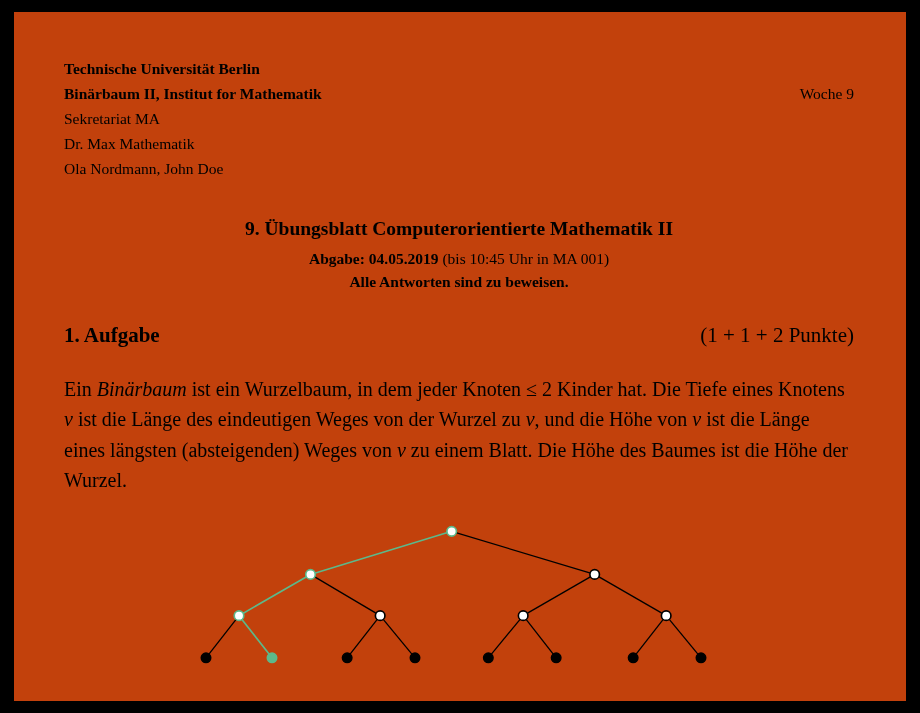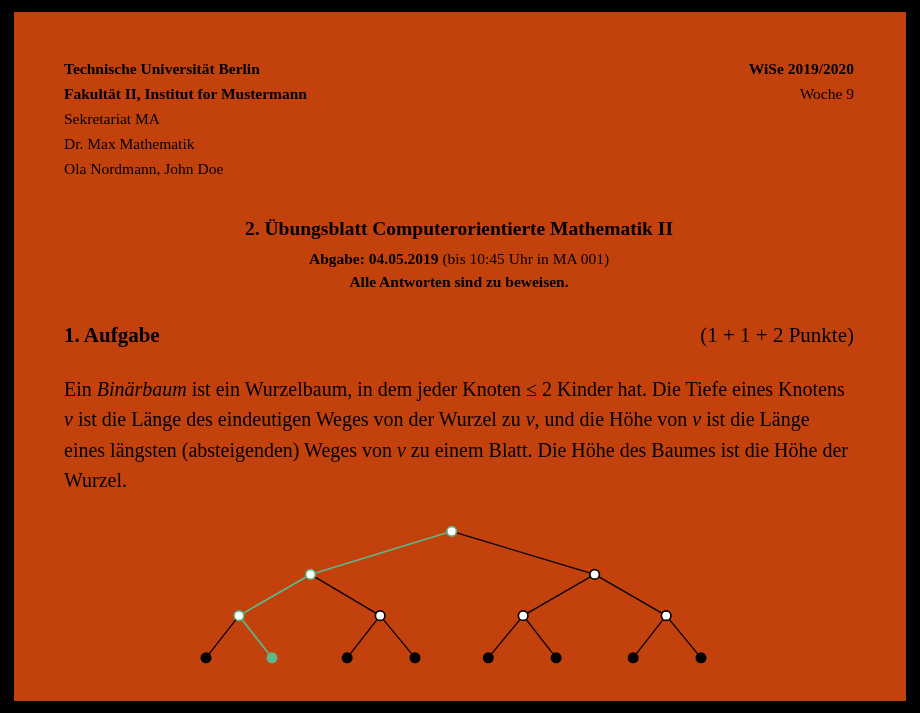--- a/index.html
+++ b/index.html
@@ -92,42 +92,41 @@
 </style>
 </head>
 <body>
 
 <div id="page">
   <div class="content">
 
     <div class="letterhead">
       <div class="lh-row">
         <div class="lh-left bold">Technische Universität Berlin</div>
-        <div class="lh-right bold">WiSe 2019/2020</div>
       </div>
       <div class="lh-row">
-        <div class="lh-left bold">Fakultät II, Institut for Mustermann</div>
+        <div class="lh-left bold">Binärbaum II, Institut for Mathematik</div>
         <div class="lh-right">Woche 9</div>
       </div>
       <div class="lh-row">
         <div class="lh-left">Sekretariat MA</div>
         <div class="lh-right"></div>
       </div>
       <div class="lh-row">
         <div class="lh-left">Dr. Max Mathematik</div>
         <div class="lh-right"></div>
       </div>
       <div class="lh-row">
         <div class="lh-left">Ola Nordmann, John Doe</div>
         <div class="lh-right"></div>
       </div>
     </div>
 
     <div class="title-block">
-      <div class="doc-title">2. Übungsblatt Computerorientierte Mathematik II</div>
+      <div class="doc-title">9. Übungsblatt Computerorientierte Mathematik II</div>
       <div class="due-line"><span class="bold">Abgabe: 04.05.2019</span><span> (bis 10:45 Uhr in MA 001)</span></div>
       <div class="notice">Alle Antworten sind zu beweisen.</div>
     </div>
 
     <div class="task-head">
       <div class="task-name">1. Aufgabe</div>
       <div class="points">(1 + 1 + 2 Punkte)</div>
     </div>
 
     <div class="para"><span>Ein </span><i>Binärbaum</i><span> ist ein Wurzelbaum, in dem jeder Knoten ≤ 2 Kinder hat. Die Tiefe eines Knotens </span><i>v</i><span> ist die Länge des eindeutigen Weges von der Wurzel zu </span><i>v</i><span>, und die Höhe von </span><i>v</i><span> ist die Länge eines längsten (absteigenden) Weges von </span><i>v</i><span> zu einem Blatt. Die Höhe des Baumes ist die Höhe der Wurzel.</span></div>

